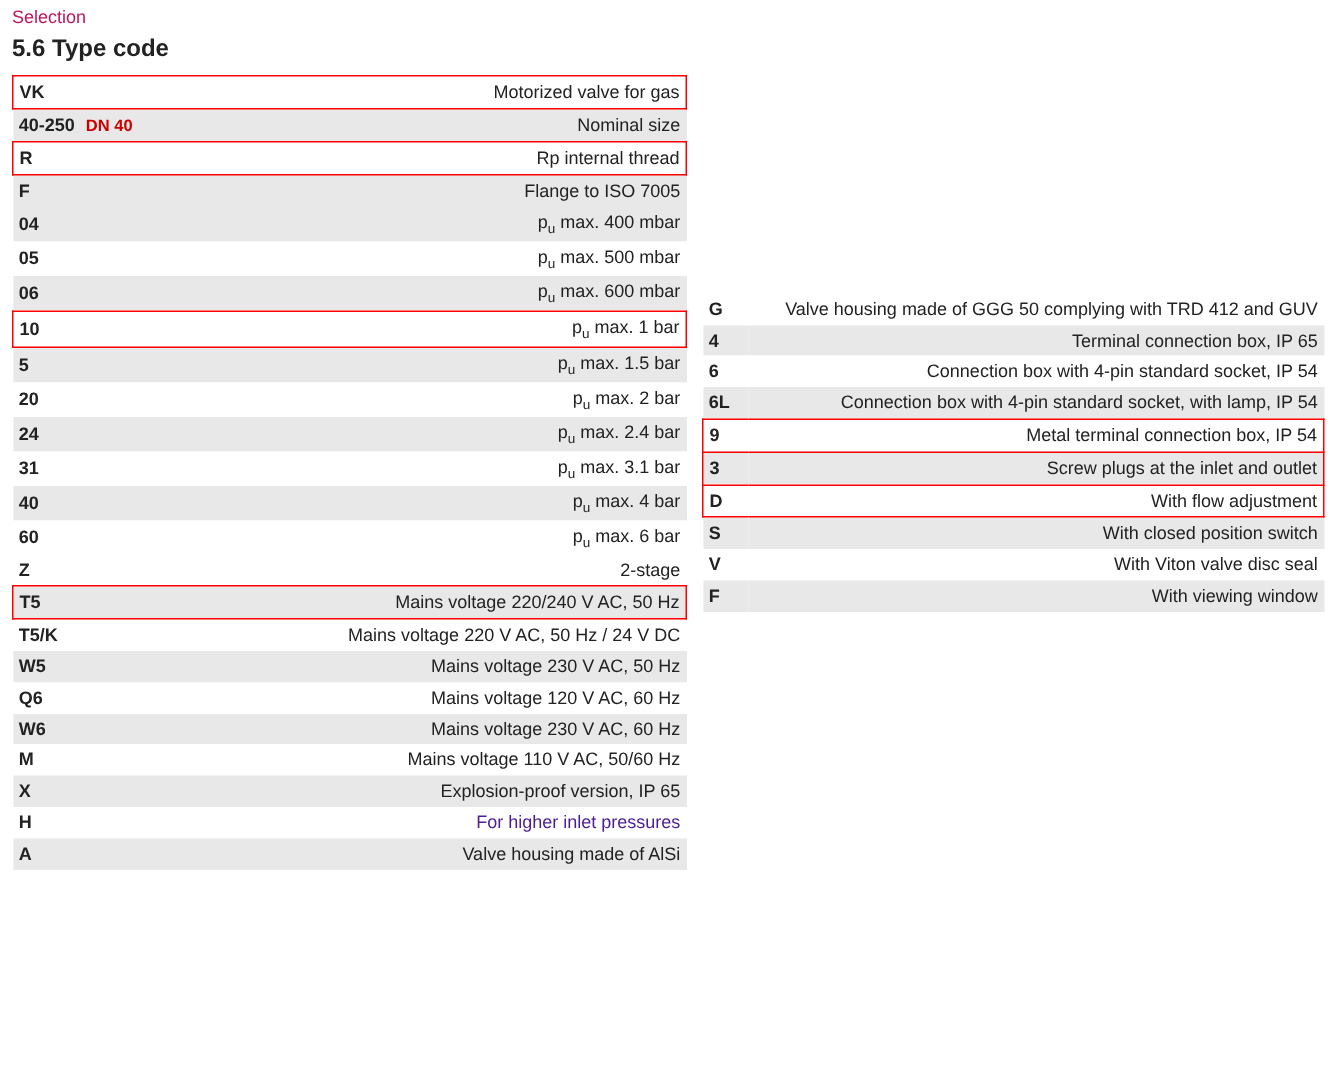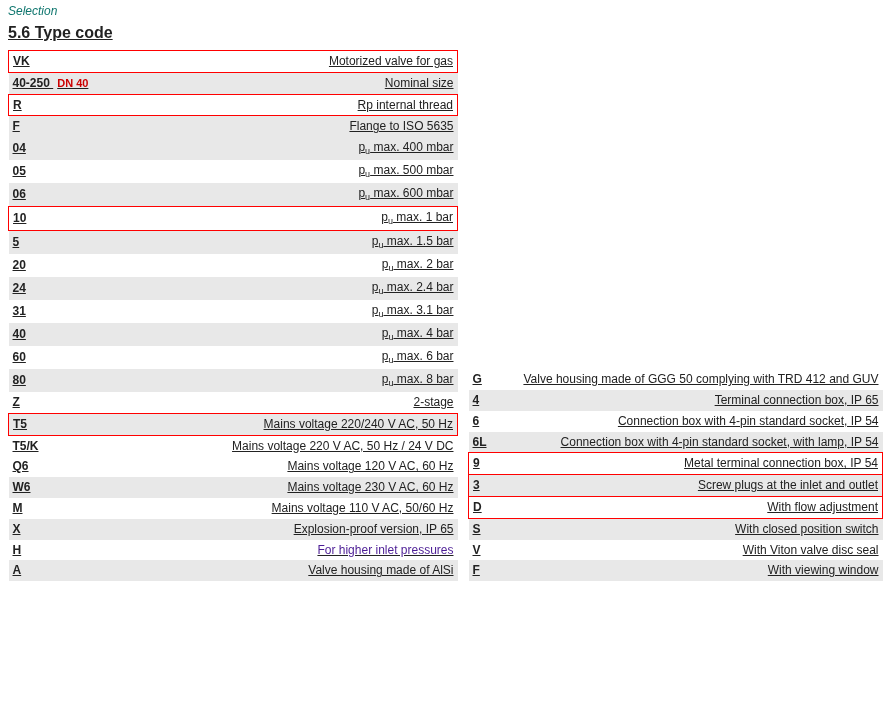--- a/index.html
+++ b/index.html
@@ -6,35 +6,33 @@
     body {
       font-family: Arial, sans-serif;
       font-size: 12px;
       background: #fff;
       color: #222;
       width: 891px;
       min-height: 728px;
       padding: 4px 8px 8px 8px;
     }
     .page-title {
-      font-style: italic;
-      color: #0f766e;
+      color: #be185d;
       font-size: 12px;
       margin-bottom: 6px;
     }
     .section-title {
       font-size: 16px;
       font-weight: bold;
       margin-bottom: 8px;
     }
     .main-layout {
       display: flex;
       gap: 10px;
-      align-items: flex-end;
-      text-decoration: underline;
+      align-items: center;
     }
     .left-col {
       width: 450px;
       flex-shrink: 0;
     }
     .right-col {
       flex: 1;
     }
     table {
       width: 100%;
@@ -111,21 +109,21 @@
           <tr class="row-even">
             <td class="code-cell" style="font-weight: bold;">40-250 <span class="dn40-badge">DN 40</span></td>
             <td class="desc-cell">Nominal size</td>
           </tr>
           <tr class="row-odd sel-row">
             <td class="code-cell first-td" style="font-weight: bold;">R</td>
             <td class="desc-cell last-td">Rp internal thread</td>
           </tr>
           <tr class="row-even">
             <td class="code-cell" style="font-weight: bold;">F</td>
-            <td class="desc-cell">Flange to ISO 5635</td>
+            <td class="desc-cell">Flange to ISO 7005</td>
           </tr>
           <tr class="row-even">
             <td class="code-cell" style="font-weight: bold;">04</td>
             <td class="desc-cell">p<span class="sub-u">u</span> max. 400 mbar</td>
           </tr>
           <tr class="row-odd">
             <td class="code-cell" style="font-weight: bold;">05</td>
             <td class="desc-cell">p<span class="sub-u">u</span> max. 500 mbar</td>
           </tr>
           <tr class="row-even">
@@ -152,36 +150,36 @@
             <td class="code-cell" style="font-weight: bold;">31</td>
             <td class="desc-cell">p<span class="sub-u">u</span> max. 3.1 bar</td>
           </tr>
           <tr class="row-even">
             <td class="code-cell" style="font-weight: bold;">40</td>
             <td class="desc-cell">p<span class="sub-u">u</span> max. 4 bar</td>
           </tr>
           <tr class="row-odd">
             <td class="code-cell" style="font-weight: bold;">60</td>
             <td class="desc-cell">p<span class="sub-u">u</span> max. 6 bar</td>
-          </tr>
-          <tr class="row-even">
-            <td class="code-cell" style="font-weight: bold;">80</td>
-            <td class="desc-cell">p<span class="sub-u">u</span> max. 8 bar</td>
           </tr>
           <tr class="row-odd">
             <td class="code-cell" style="font-weight: bold;">Z</td>
             <td class="desc-cell">2-stage</td>
           </tr>
           <tr class="row-even sel-row">
             <td class="code-cell first-td" style="font-weight: bold;">T5</td>
             <td class="desc-cell last-td">Mains voltage 220/240 V AC, 50 Hz</td>
           </tr>
           <tr class="row-odd">
             <td class="code-cell" style="font-weight: bold;">T5/K</td>
             <td class="desc-cell">Mains voltage 220 V AC, 50 Hz / 24 V DC</td>
+          </tr>
+          <tr class="row-even">
+            <td class="code-cell" style="font-weight: bold;">W5</td>
+            <td class="desc-cell">Mains voltage 230 V AC, 50 Hz</td>
           </tr>
           <tr class="row-odd">
             <td class="code-cell" style="font-weight: bold;">Q6</td>
             <td class="desc-cell">Mains voltage 120 V AC, 60 Hz</td>
           </tr>
           <tr class="row-even">
             <td class="code-cell" style="font-weight: bold;">W6</td>
             <td class="desc-cell">Mains voltage 230 V AC, 60 Hz</td>
           </tr>
           <tr class="row-odd">

